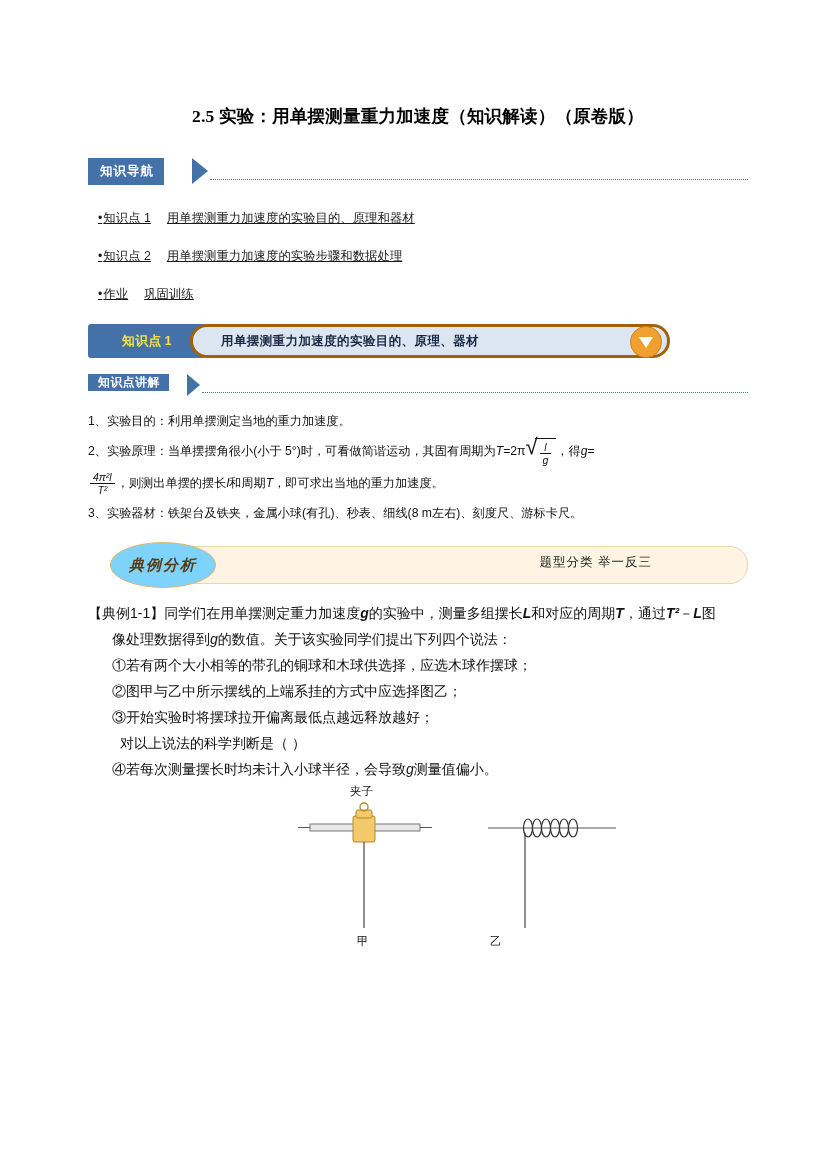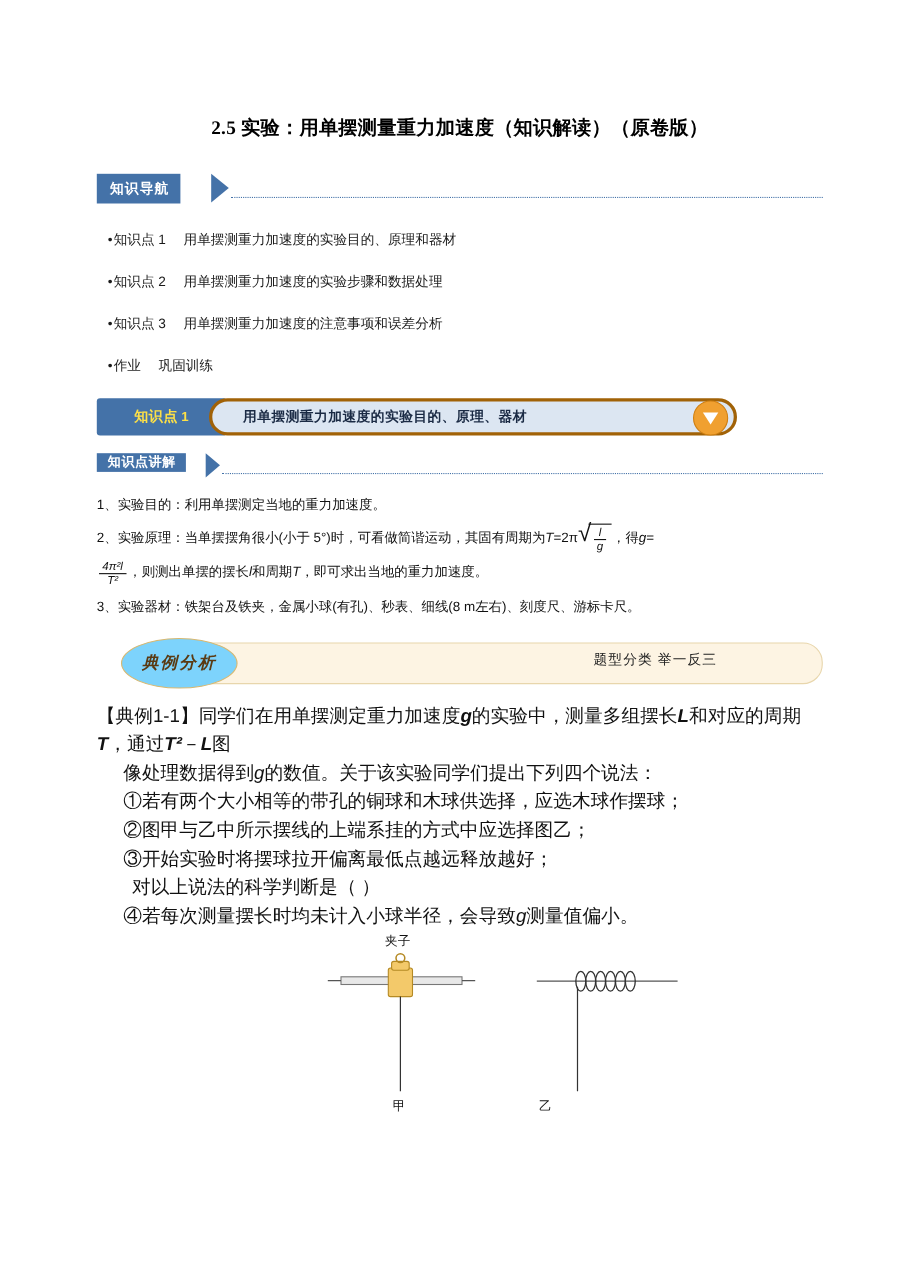--- a/index.html
+++ b/index.html
@@ -82,20 +82,21 @@
   .nav-list {
     margin-top: 22px;
     padding-left: 10px;
   }
   .nav-item {
     font-family: "Liberation Sans", sans-serif;
     font-size: 12.4px;
     color: #1a1a1a;
     margin-bottom: 21px;
     white-space: nowrap;
+    text-decoration: underline;
   }
   .nav-item .bullet {
     margin-right: 1px;
   }
   .nav-item .k {
     margin-right: 16px;
   }
 
   
   .kp-header {
@@ -290,21 +291,21 @@
     color: #222;
     letter-spacing: 1px;
   }
 
   
   .q-block {
     margin-top: 14px;
   }
   .q-line {
     font-family: "Liberation Sans", sans-serif;
-    font-size: 17px;
+    font-size: 14px;
     line-height: 26px;
     color: #111;
   }
   .q-line.indent { padding-left: 24px; }
   .q-line.indent2 { padding-left: 32px; }
   .bold-i { font-weight: bold; font-style: italic; }
 
   
   .figure {
     position: relative;
@@ -331,23 +332,20 @@
       <div class="banner-arrow"></div>
       <div class="banner-line"></div>
     </div>
 
     <div class="nav-list">
       <div class="nav-item">
         <span class="bullet">•</span><span class="k">知识点 1</span><span>用单摆测重力加速度的实验目的、原理和器材</span>
       </div>
       <div class="nav-item">
         <span class="bullet">•</span><span class="k">知识点 2</span><span>用单摆测重力加速度的实验步骤和数据处理</span>
-      </div>
-      <div class="nav-item">
-        <span class="bullet">•</span><span class="k">知识点 3</span><span>用单摆测重力加速度的注意事项和误差分析</span>
       </div>
       <div class="nav-item">
         <span class="bullet">•</span><span class="k">作业</span><span>巩固训练</span>
       </div>
     </div>
 
     <div class="kp-header">
       <div class="kp-badge">
         <span>知识点</span>
           <span class="num">1</span>

